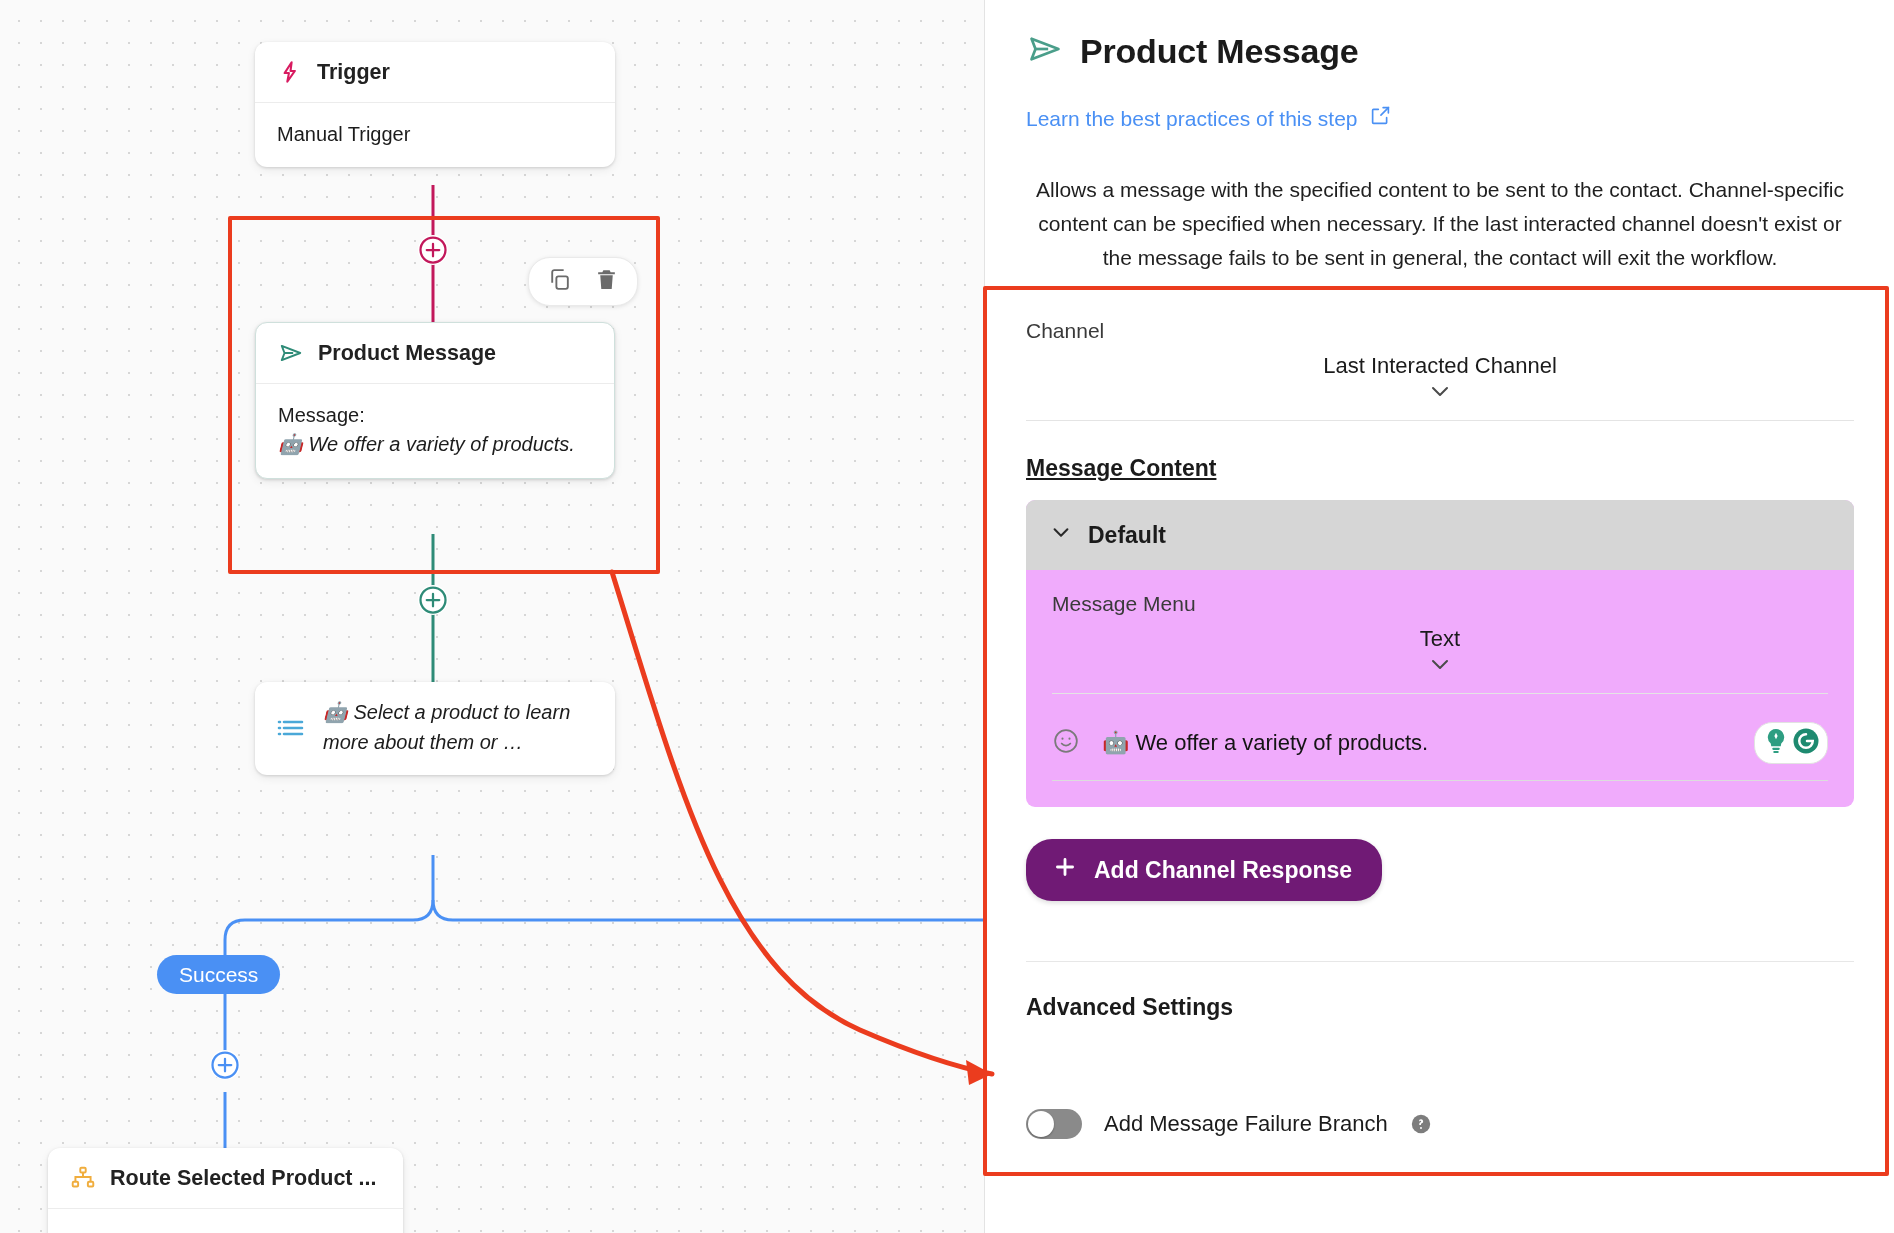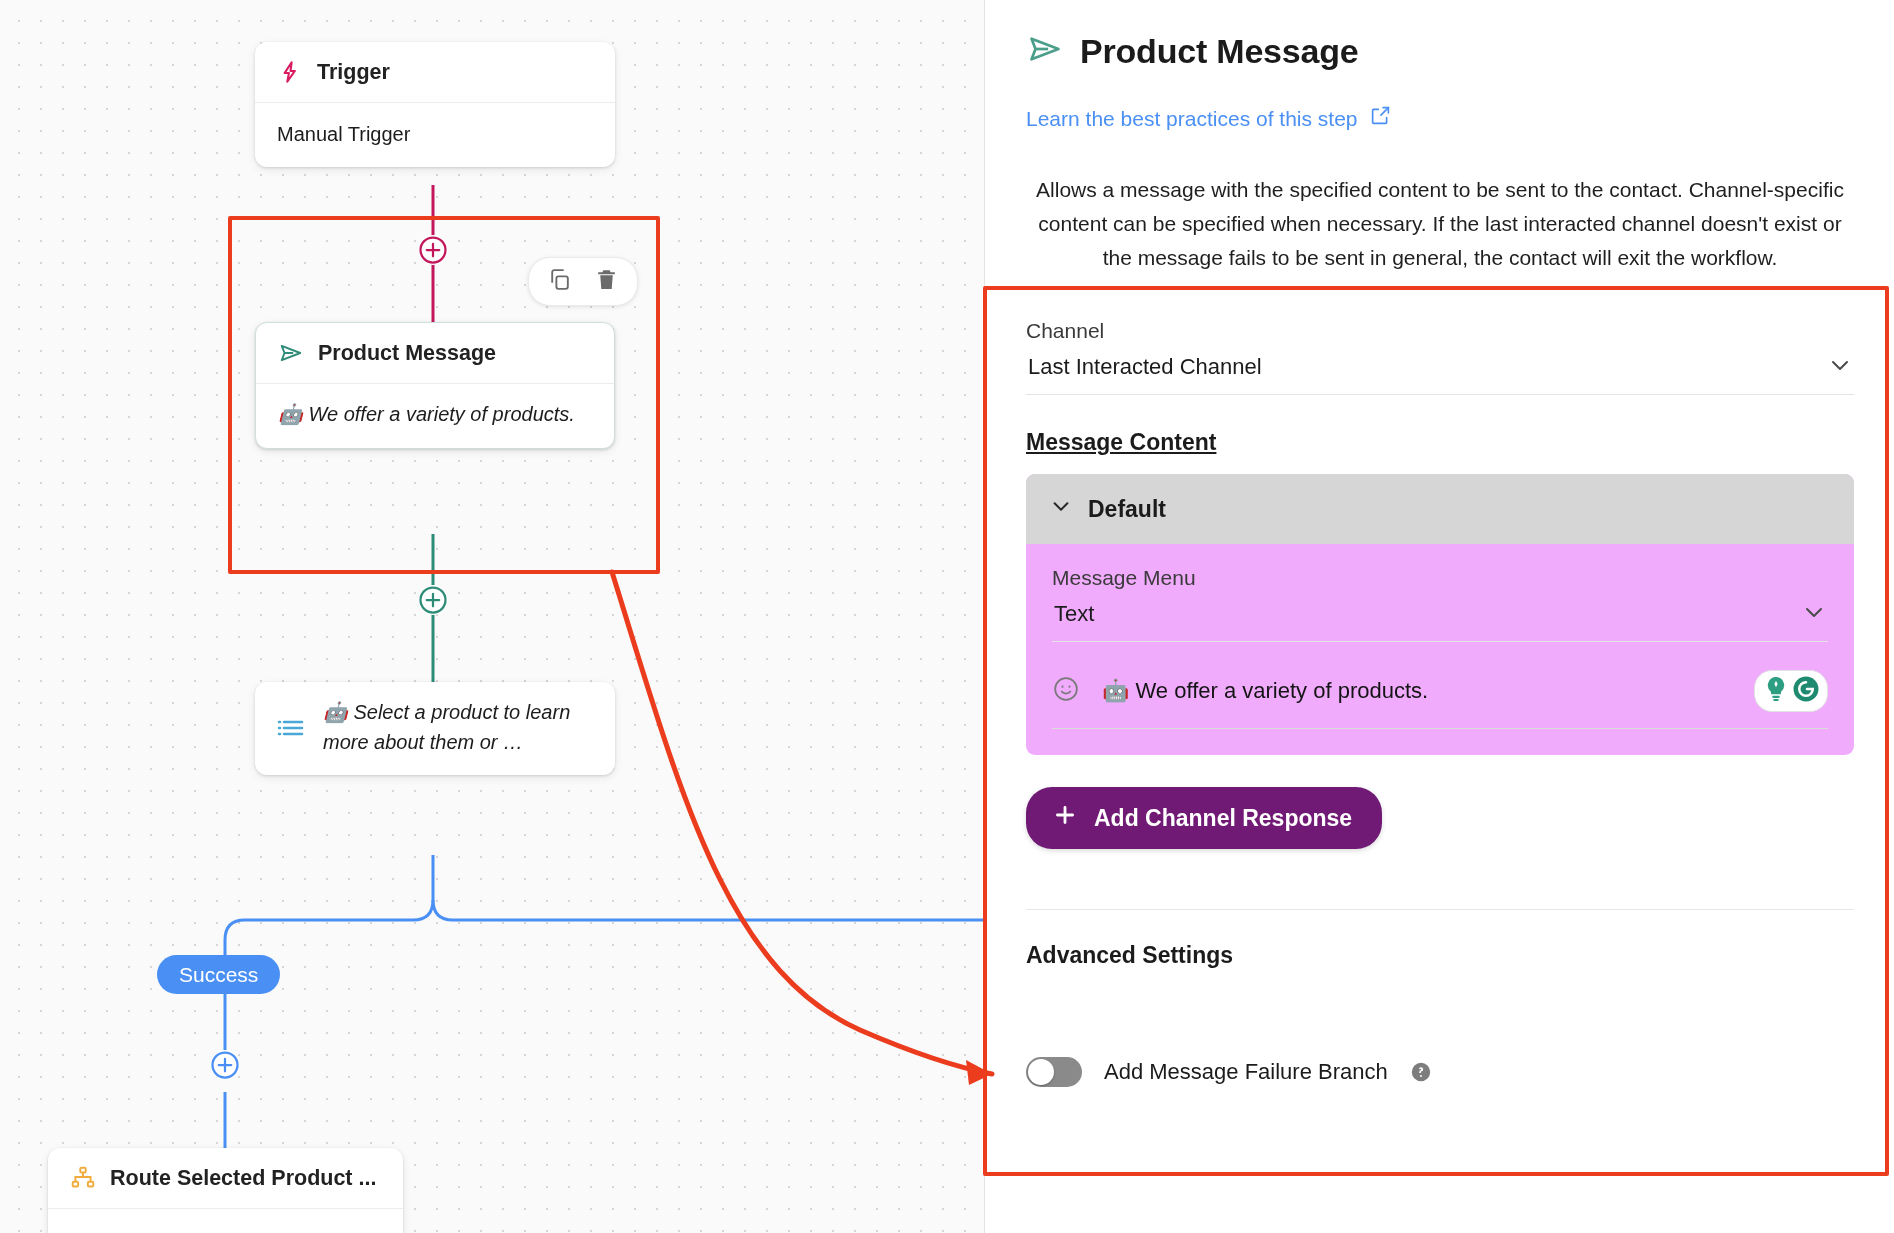--- a/index.html
+++ b/index.html
@@ -98,20 +98,21 @@
     font-size: 21px; line-height: 1.62; color: #1f1f1f;
     max-width: 830px;
     text-align: center;
   }
 
   .field-label { font-size: 21px; color: #3a3a3a; }
   .field-value-row {
     display: flex; align-items: center; justify-content: space-between;
     border-bottom: 1px solid #e4e4e4;
     padding: 10px 2px 13px 2px;
+    flex-direction: column;
   }
   .field-value { font-size: 22px; color: #1b1b1b; }
   .section-head { font-size: 23px; font-weight: bold; color: #1b1b1b; }
 
   .accordion { border-radius: 9px; overflow: hidden; background: #f0abfc; }
   .accordion-head {
     background: #d6d6d6;
     display: flex; align-items: center; gap: 16px;
     padding: 21px 24px;
     font-size: 23px; font-weight: bold; color: #1b1b1b;
@@ -222,20 +223,21 @@
       <div class="node-head">
         <span class="node-ico">
           <svg width="26" height="26" viewBox="0 0 24 24" fill="none" stroke="#2e8b77" stroke-width="1.8" stroke-linejoin="round">
             <path d="M3.5 5.5 L20.5 12 L3.5 18.5 L6 12 z"></path>
               <path d="M6 12 h8"></path>
           </svg>
         </span>
         <span class="node-title">Product Message</span>
       </div>
       <div class="node-body">
+        <div class="msg-label">Message:</div>
         <div class="msg-italic">🤖 We offer a variety of products.</div>
       </div>
     </div>
 
     <div class="plus-btn" style="left:418px; top:585px;">
       <svg width="30" height="30" viewBox="0 0 24 24" fill="none" stroke="#2e8b77" stroke-width="1.8">
         <circle cx="12" cy="12" r="10" fill="#fff"></circle>
           <path d="M12 7v10M7 12h10" stroke-linecap="round"></path>
       </svg>
     </div>

